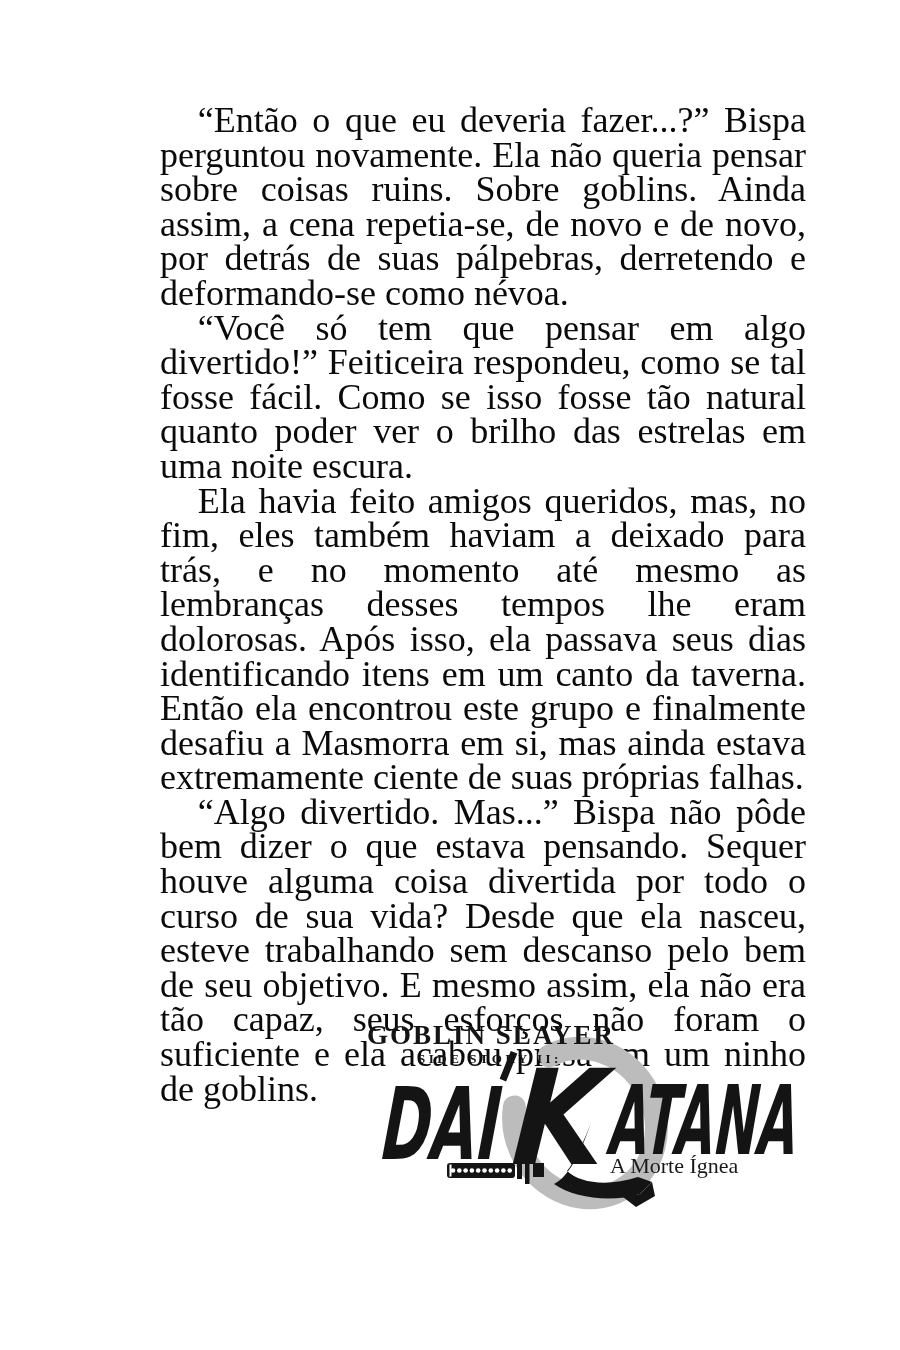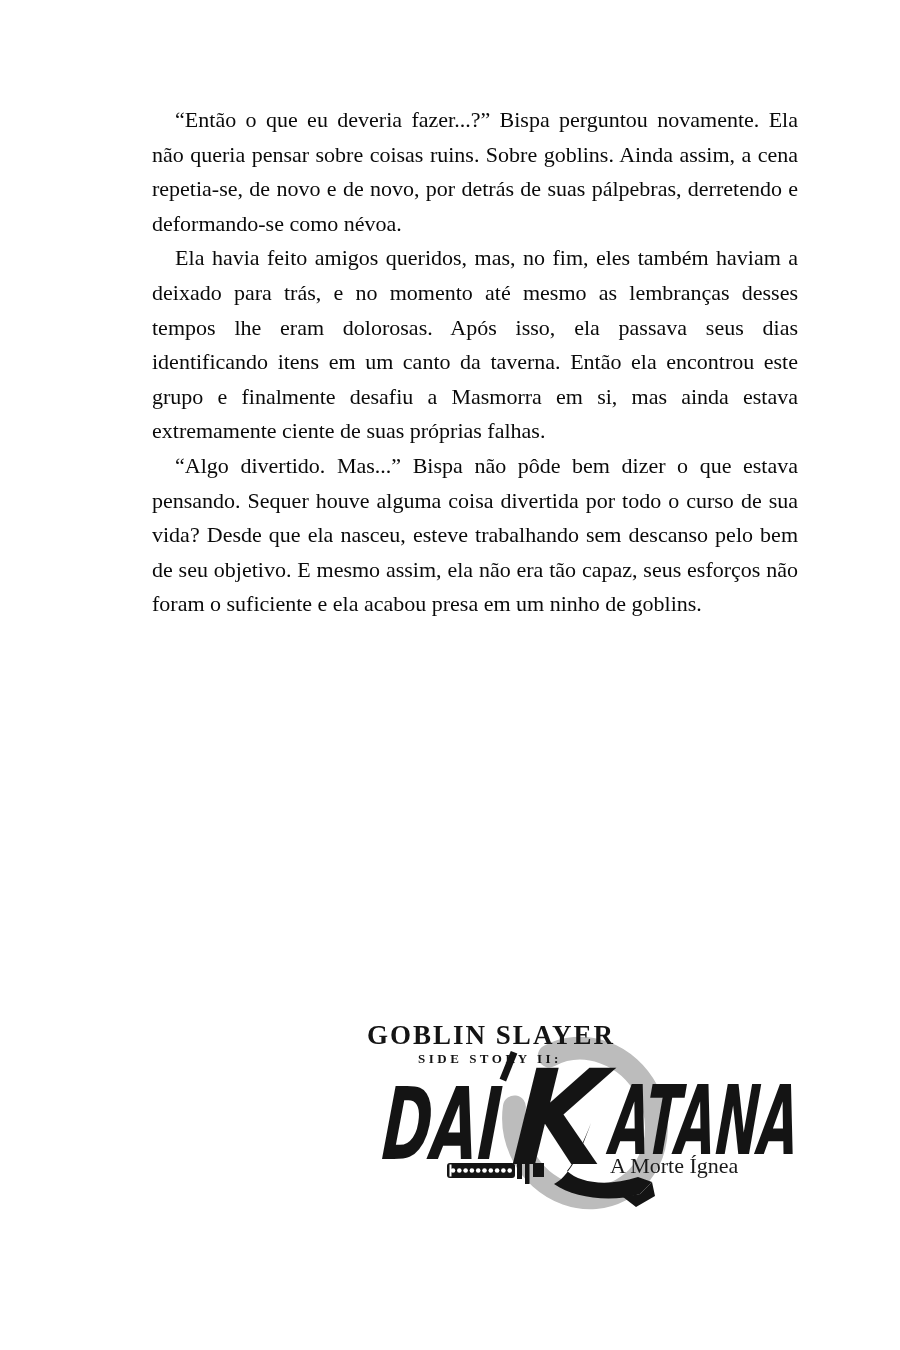--- a/index.html
+++ b/index.html
@@ -10,25 +10,25 @@
   .page {
     position: relative;
     width: 900px;
     height: 1350px;
     background: #ffffff;
     overflow: hidden;
     font-family: "Liberation Serif", "DejaVu Serif", serif;
   }
   .text-block {
     position: absolute;
-    left: 152px;
+    left: 160px;
     top: 103px;
     width: 646px;
     color: #0a0a0a;
-    font-size: 22px;
+    font-size: 36px;
     line-height: 34.6px;
     text-align: justify;
     text-justify: inter-word;
   }
   .text-block p {
     margin: 0;
     padding: 0;
     text-indent: 1.05em;
   }
   .logo-block {
@@ -62,20 +62,21 @@
     font-family: "Liberation Serif", serif;
   }
 </style>
 </head>
 <body>
 
 <div class="page">
 
   <div class="text-block">
     <p>“Então o que eu deveria fazer...?” Bispa perguntou novamente. Ela não queria pensar sobre coisas ruins. Sobre goblins. Ainda assim, a cena repetia-se, de novo e de novo, por detrás de suas pálpebras, derretendo e deformando-se como névoa.</p>
+    <p>“Você só tem que pensar em algo divertido!” Feiticeira respondeu, como se tal fosse fácil. Como se isso fosse tão natural quanto poder ver o brilho das estrelas em uma noite escura.</p>
     <p>Ela havia feito amigos queridos, mas, no fim, eles também haviam a deixado para trás, e no momento até mesmo as lembranças desses tempos lhe eram dolorosas. Após isso, ela passava seus dias identificando itens em um canto da taverna. Então ela encontrou este grupo e finalmente desafiu a Masmorra em si, mas ainda estava extremamente ciente de suas próprias falhas.</p>
     <p>“Algo divertido. Mas...” Bispa não pôde bem dizer o que estava pensando. Sequer houve alguma coisa divertida por todo o curso de sua vida? Desde que ela nasceu, esteve trabalhando sem descanso pelo bem de seu objetivo. E mesmo assim, ela não era tão capaz, seus esforços não foram o suficiente e ela acabou presa em um ninho de goblins.</p>
   </div>
 
   <div class="logo-block">
     <svg viewBox="0 0 470 220" xmlns="http://www.w3.org/2000/svg">
 
       <ellipse cx="230" cy="112" rx="76" ry="70" fill="none" stroke="#bcbcbc" stroke-width="23" stroke-linecap="round" pathLength="100" stroke-dasharray="86 14" transform="rotate(-118 230 112)"></ellipse>
       <ellipse cx="230" cy="112" rx="56" ry="52" fill="none" stroke="#ffffff" stroke-width="5" pathLength="100" stroke-dasharray="30 70" transform="rotate(40 230 112)"></ellipse>
 

